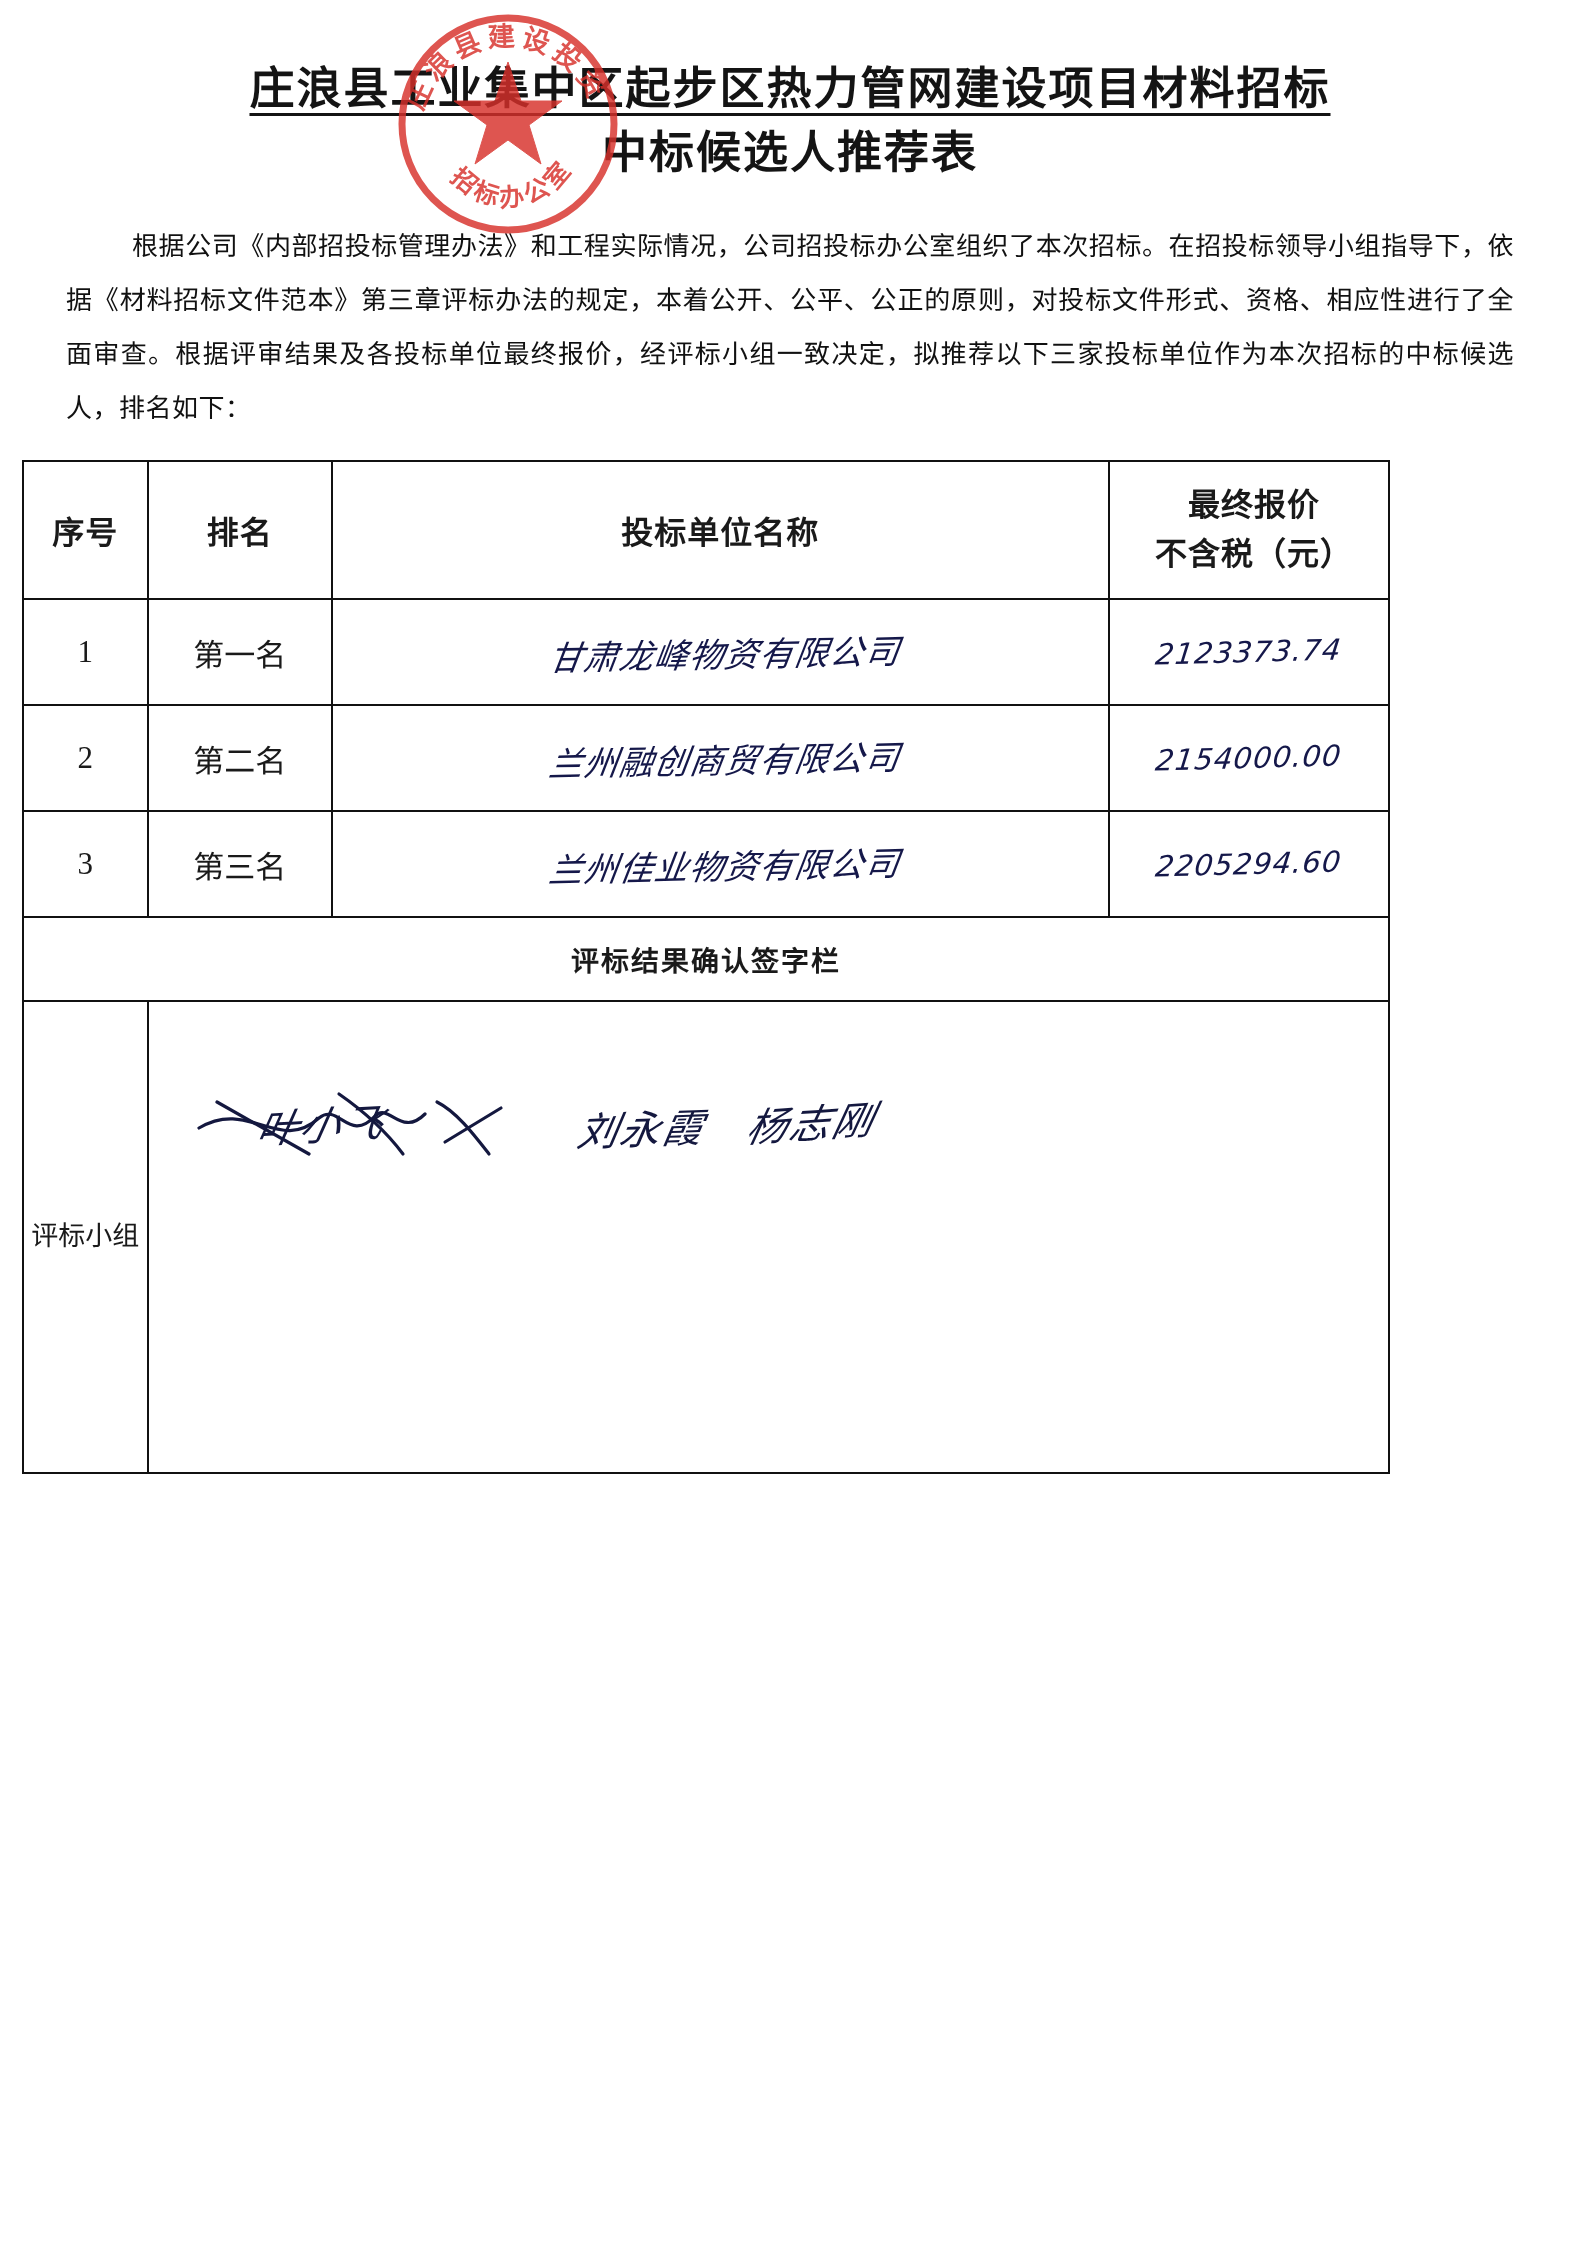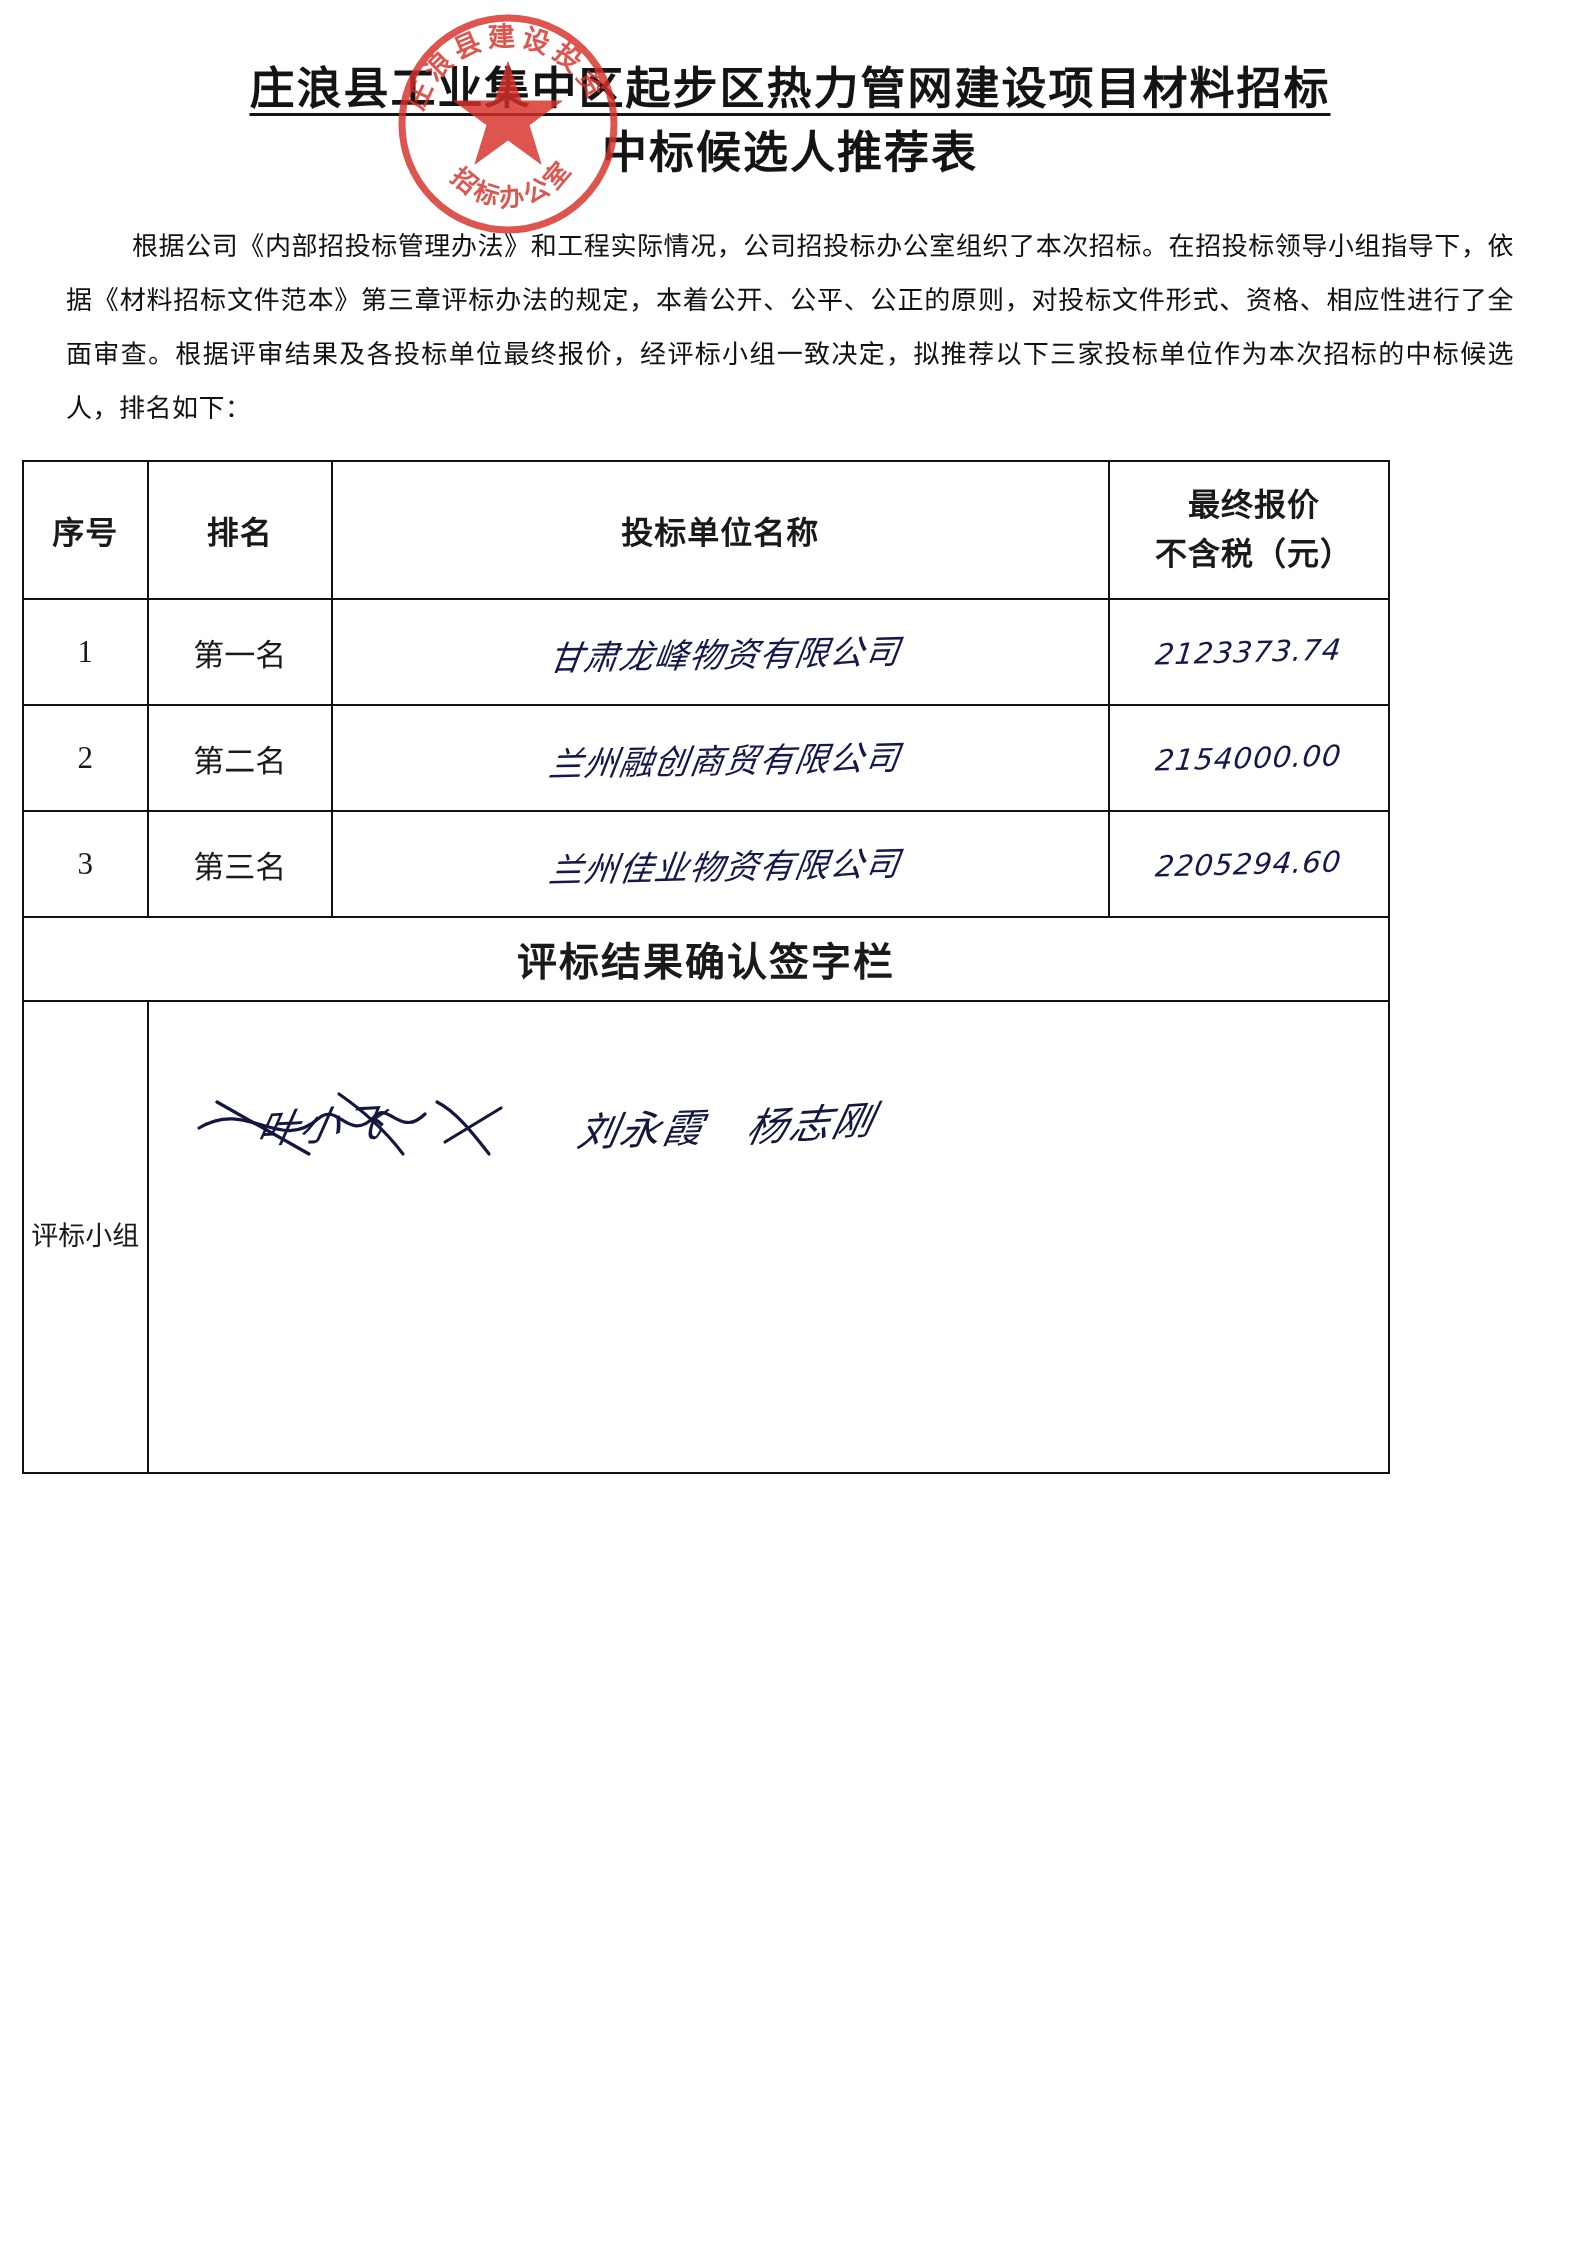--- a/index.html
+++ b/index.html
@@ -122,21 +122,21 @@
   .hand-price {
     display: inline-block;
     font-size: 29px;
     transform: skewX(-8deg) rotate(-1.5deg);
   }
   td.name-cell { text-align: left; padding-left: 26px; }
   td.price-cell { text-align: center; }
 
   .confirm-row td {
     height: 82px;
-    font-size: 40px;
+    font-size: 28px;
     font-weight: 700;
     letter-spacing: 2px;
   }
 
   .group-label-cell {
     width: 122px;
     font-size: 27px;
     font-weight: 400;
     line-height: 1.7;
     vertical-align: middle;

